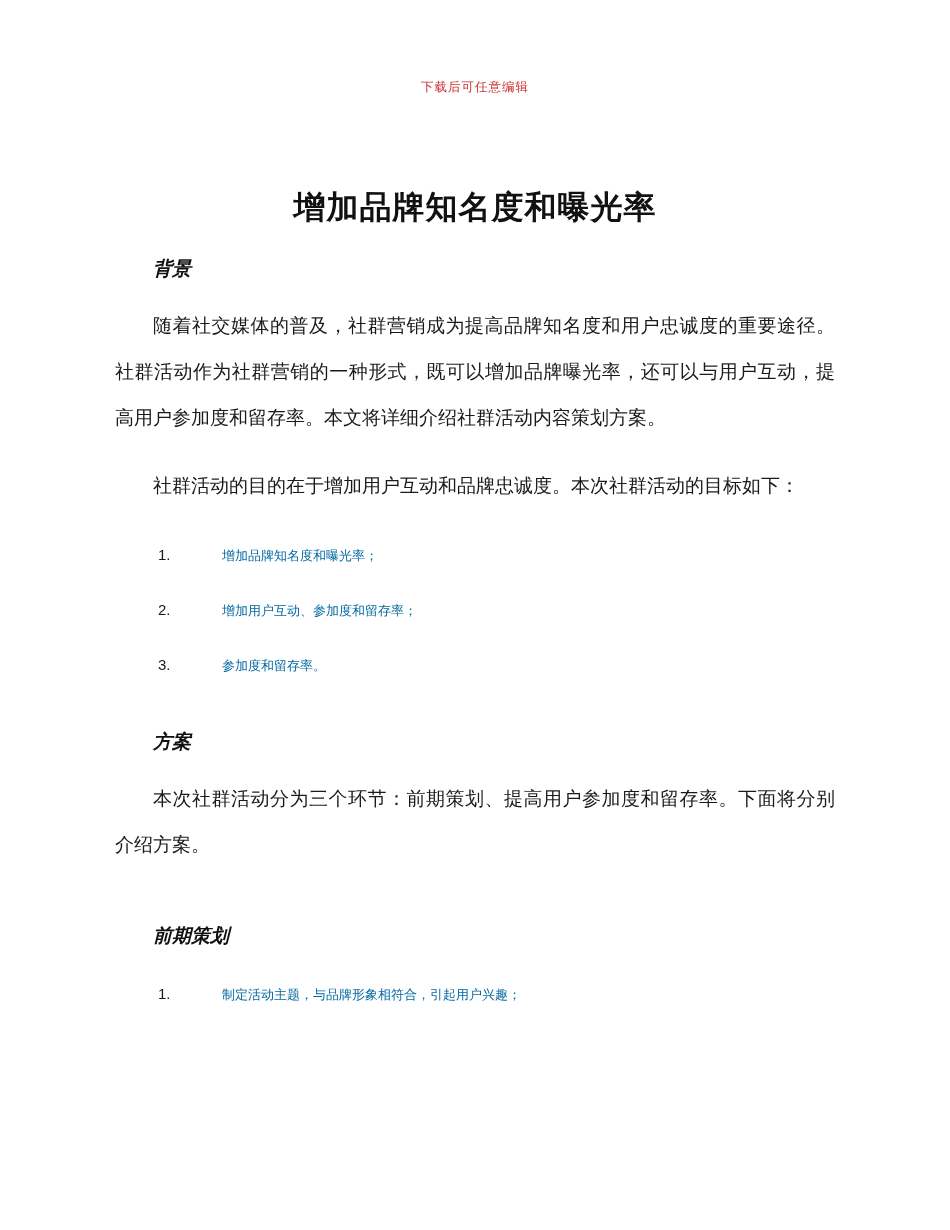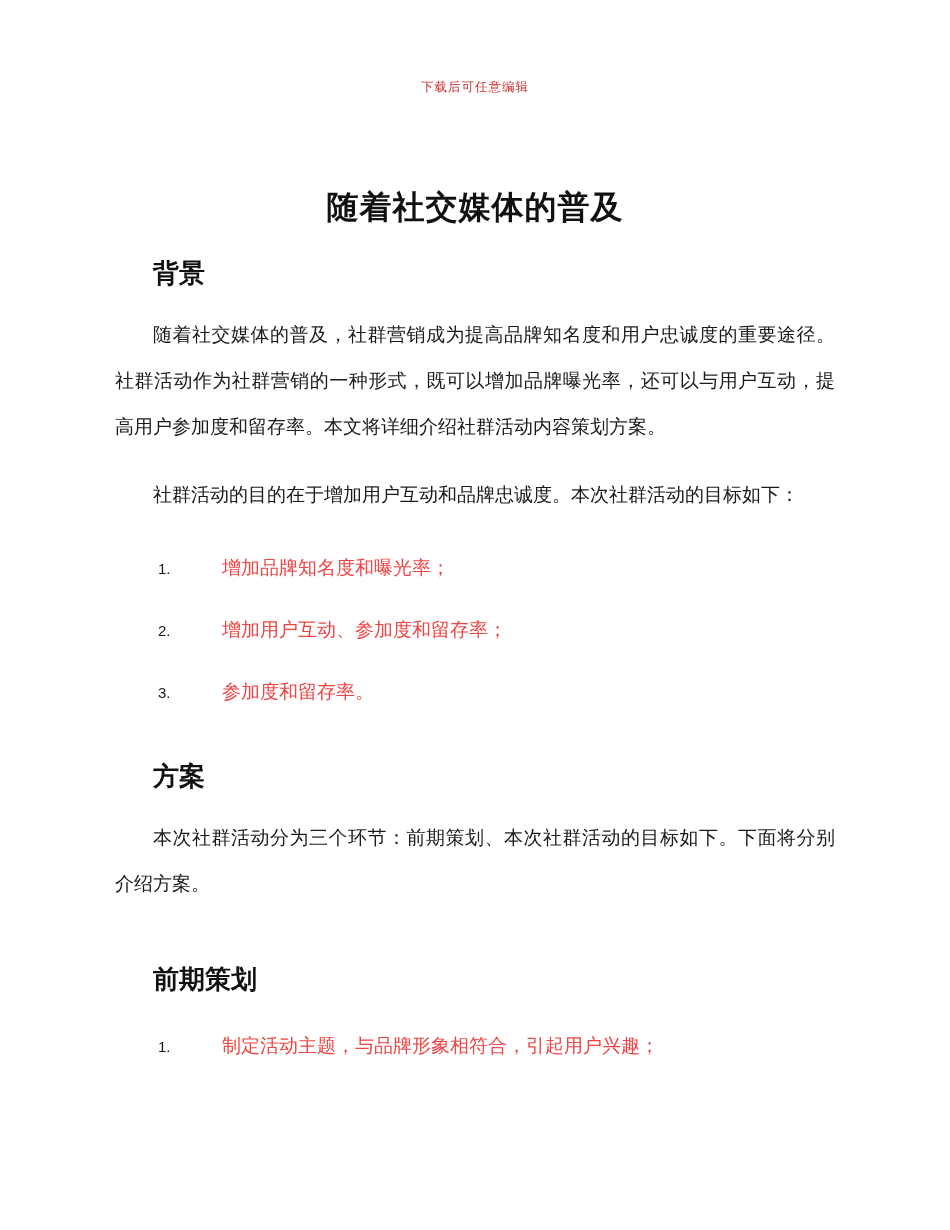--- a/index.html
+++ b/index.html
@@ -32,23 +32,24 @@
     .doc-title {
       margin: 110px 0 0 0;
       text-align: center;
       font-size: 32px;
       font-weight: bold;
       letter-spacing: 1px;
       color: #111111;
     }
     .heading {
       margin: 54px 0 0 38px;
-      font-size: 26px;
+      font-size: 19px;
       font-weight: bold;
       color: #111111;
+      font-style: italic;
     }
     section:first-of-type .heading {
       margin-top: 26px;
     }
     .para {
       margin: 22px 0 0 0;
       font-size: 19px;
       line-height: 46px;
       text-indent: 38px;
       text-align: justify;
@@ -65,32 +66,32 @@
       align-items: baseline;
       margin: 36px 0 0 43px;
     }
     .list-num {
       width: 64px;
       flex-shrink: 0;
       font-size: 15px;
       color: #1a1a1a;
     }
     .list-text {
-      font-size: 19px;
-      color: #ef4444;
+      font-size: 13px;
+      color: #0369a1;
     }
   </style>
 </head>
 <body>
 
 <div class="page">
 
   <div class="header-note">下载后可任意编辑</div>
 
-  <h1 class="doc-title">随着社交媒体的普及</h1>
+  <h1 class="doc-title">增加品牌知名度和曝光率</h1>
 
   <section>
     <h2 class="heading">背景</h2>
     <p class="para">随着社交媒体的普及，社群营销成为提高品牌知名度和用户忠诚度的重要途径。社群活动作为社群营销的一种形式，既可以增加品牌曝光率，还可以与用户互动，提高用户参加度和留存率。本文将详细介绍社群活动内容策划方案。</p>
   </section>
 
   <section>
     <p class="para">社群活动的目的在于增加用户互动和品牌忠诚度。本次社群活动的目标如下：</p>
     <ol class="list">
       <li class="list-item">
@@ -103,21 +104,21 @@
       </li>
       <li class="list-item">
         <span class="list-num">3.</span>
         <span class="list-text">参加度和留存率。</span>
       </li>
     </ol>
   </section>
 
   <section>
     <h2 class="heading">方案</h2>
-    <p class="para">本次社群活动分为三个环节：前期策划、本次社群活动的目标如下。下面将分别介绍方案。</p>
+    <p class="para">本次社群活动分为三个环节：前期策划、提高用户参加度和留存率。下面将分别介绍方案。</p>
   </section>
 
   <section>
     <h2 class="heading">前期策划</h2>
     <ol class="list">
       <li class="list-item">
         <span class="list-num">1.</span>
         <span class="list-text">制定活动主题，与品牌形象相符合，引起用户兴趣；</span>
       </li>
     </ol>

